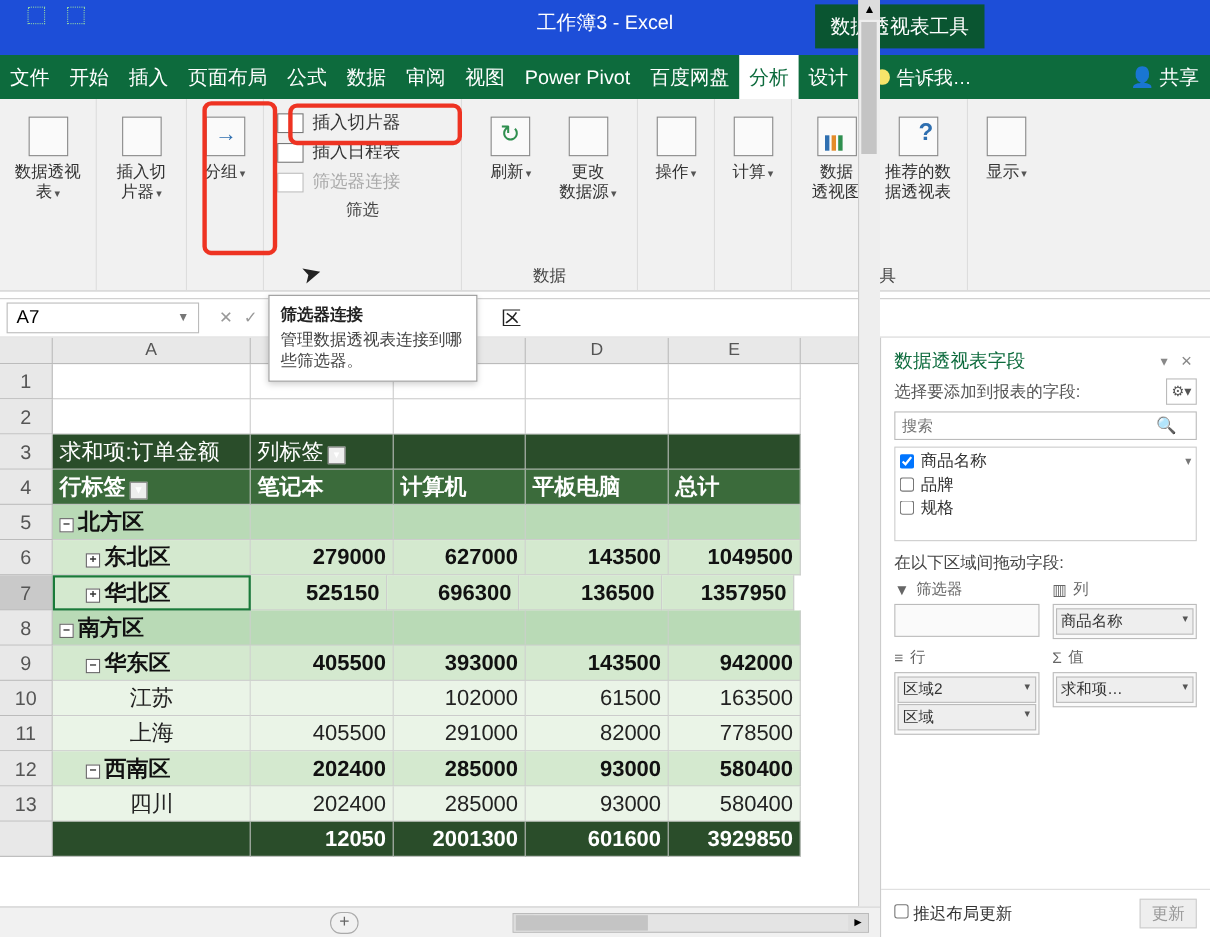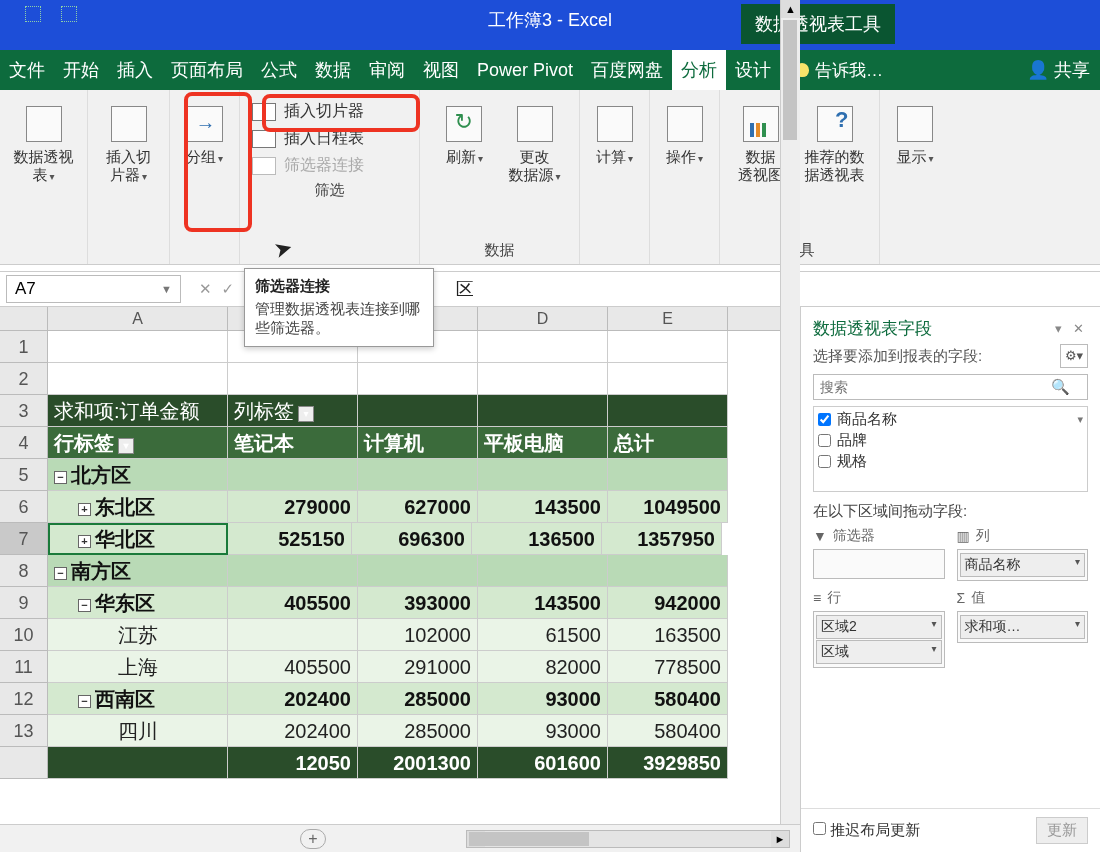--- a/index.html
+++ b/index.html
@@ -198,30 +198,30 @@
           <div class="txt caret" style="white-space:pre">更改
 数据源</div>
         </div>
     </div>
     <div class="label">数据</div>
   </div>
   <div class="rgroup" style="width:70px">
     <div class="buttons">
         <div class="bigbtn">
           <div class="ico"></div>
+          <div class="txt caret">操作</div>
+        </div>
+      </div>
+    <div class="label"></div>
+  </div>
+  <div class="rgroup" style="width:70px">
+    <div class="buttons">
+        <div class="bigbtn">
+          <div class="ico"></div>
           <div class="txt caret">计算</div>
-        </div>
-      </div>
-    <div class="label"></div>
-  </div>
-  <div class="rgroup" style="width:70px">
-    <div class="buttons">
-        <div class="bigbtn">
-          <div class="ico"></div>
-          <div class="txt caret">操作</div>
         </div>
       </div>
     <div class="label"></div>
   </div>
   <div class="rgroup" style="width:160px">
     <div class="buttons">
       <div class="bigbtn">
           <div class="ico bars"></div>
           <div class="txt" style="white-space:pre">数据
 透视图</div>

